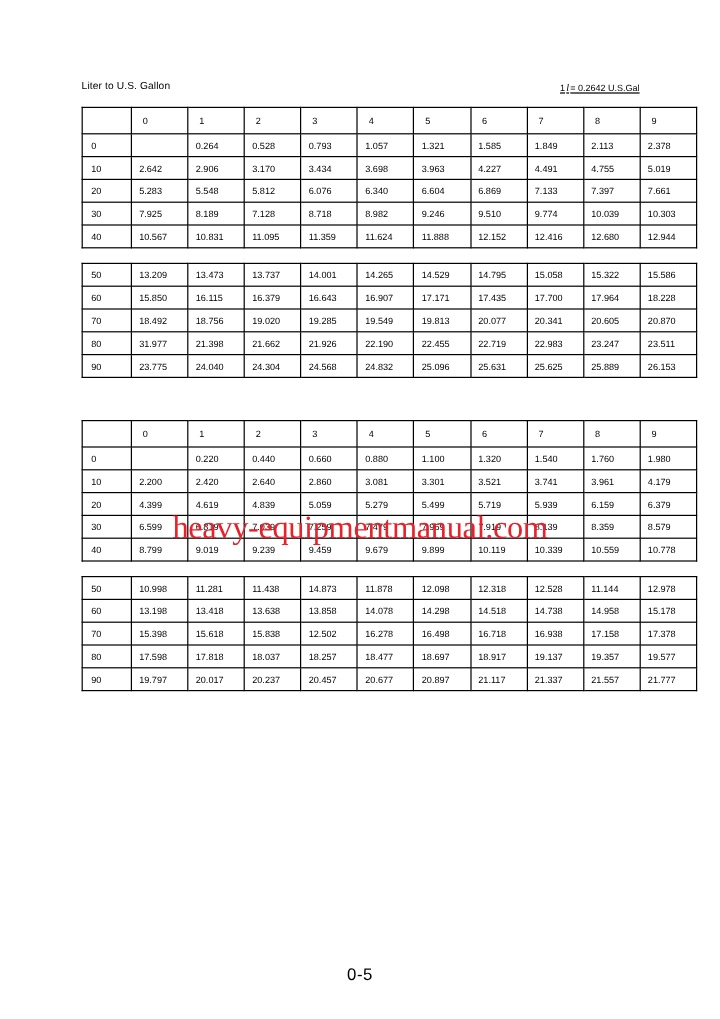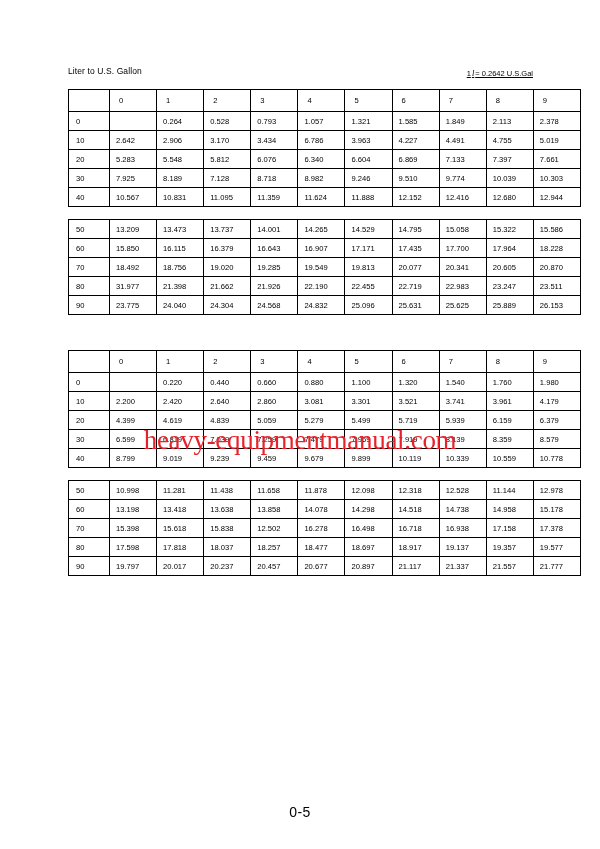--- a/index.html
+++ b/index.html
@@ -178,21 +178,21 @@
             <td class="val">1.849</td>
             <td class="val">2.113</td>
             <td class="val">2.378</td>
           </tr>
         <tr>
             <td class="rh">10</td>
             <td class="val">2.642</td>
             <td class="val">2.906</td>
             <td class="val">3.170</td>
             <td class="val">3.434</td>
-            <td class="val">6.786</td>
+            <td class="val">3.698</td>
             <td class="val">3.963</td>
             <td class="val">4.227</td>
             <td class="val">4.491</td>
             <td class="val">4.755</td>
             <td class="val">5.019</td>
           </tr>
         <tr>
             <td class="rh">20</td>
             <td class="val">5.283</td>
             <td class="val">5.548</td>
@@ -400,21 +400,21 @@
             <td class="val">10.778</td>
           </tr>
         <tr class="gap">
             <td colspan="11"></td>
           </tr>
         <tr>
             <td class="rh">50</td>
             <td class="val">10.998</td>
             <td class="val">11.281</td>
             <td class="val">11.438</td>
-            <td class="val">11.658</td>
+            <td class="val">14.873</td>
             <td class="val">11.878</td>
             <td class="val">12.098</td>
             <td class="val">12.318</td>
             <td class="val">12.528</td>
             <td class="val">11.144</td>
             <td class="val">12.978</td>
           </tr>
         <tr>
             <td class="rh">60</td>
             <td class="val">13.198</td>

